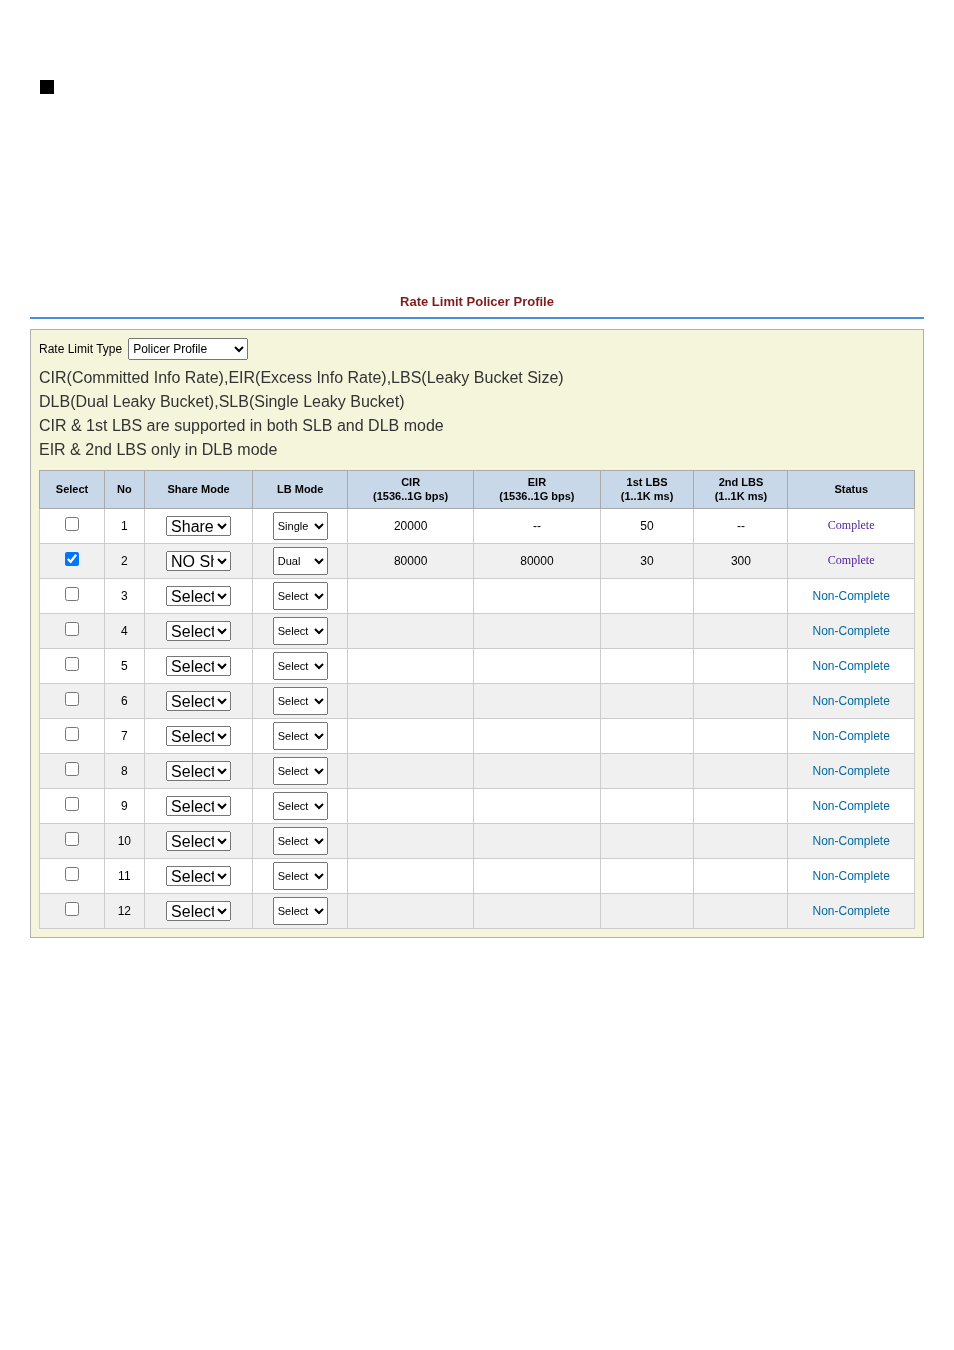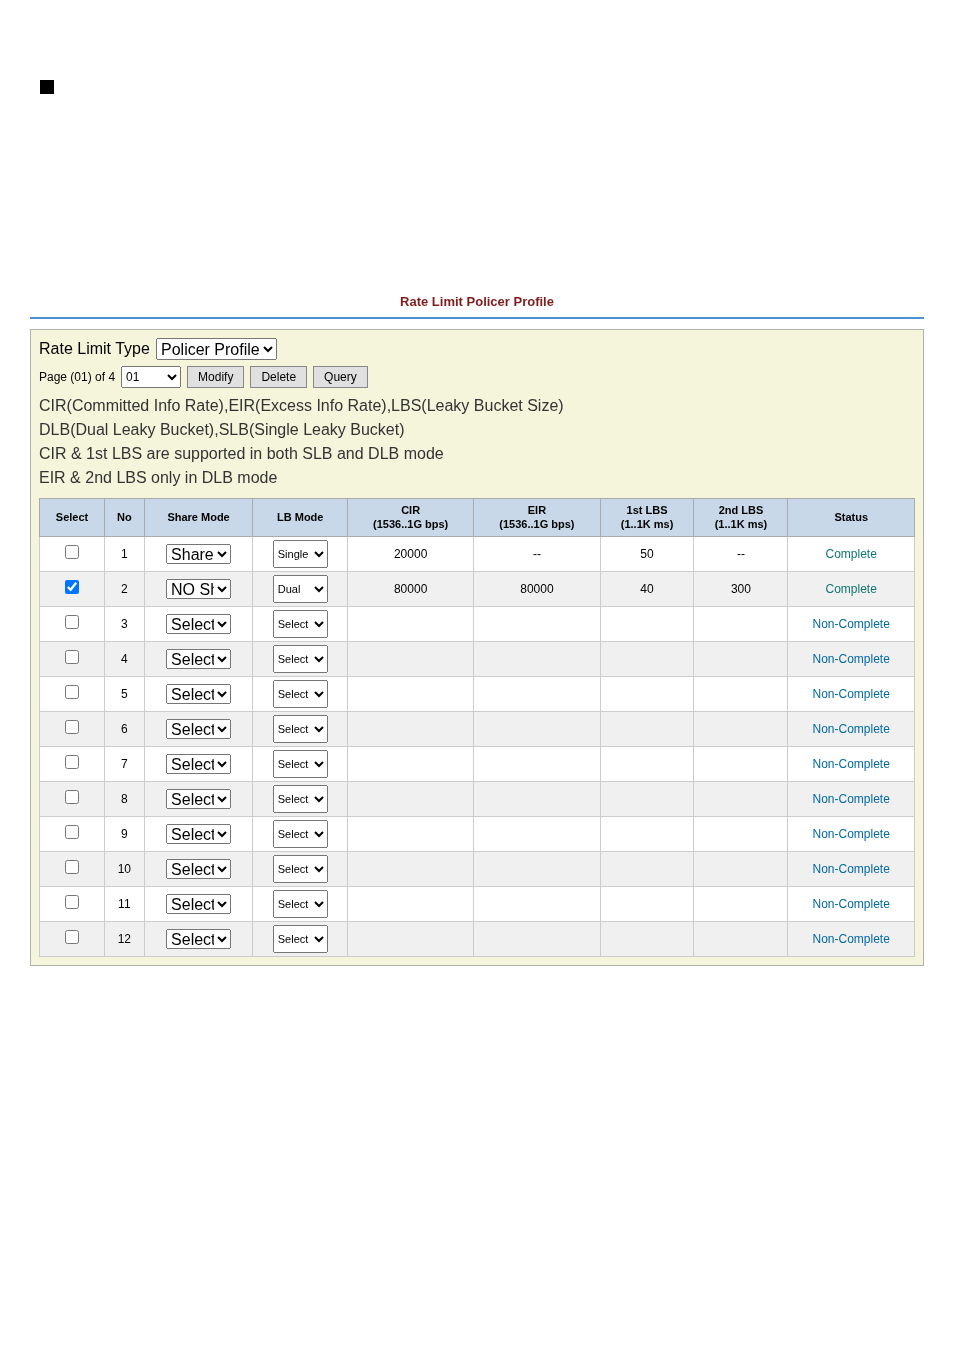--- a/index.html
+++ b/index.html
@@ -37,28 +37,27 @@
       background: #f5f5dc;
       padding: 8px;
     }
     .toolbar-row {
       display: flex;
       align-items: center;
       gap: 6px;
       margin-bottom: 6px;
     }
     .toolbar-label {
-      font-size: 16px;
+      font-size: 12px;
       white-space: nowrap;
     }
     .rate-limit-type-select {
       height: 22px;
-      font-size: 16px;
+      font-size: 12px;
       min-width: 120px;
-      text-align: center;
     }
     .page-row {
       display: flex;
       align-items: center;
       gap: 6px;
       margin-bottom: 6px;
     }
     .page-label {
       font-size: 12px;
       white-space: nowrap;
@@ -116,21 +115,22 @@
       height: 20px;
       font-size: 16px;
       width: 65px;
     }
     .lb-select {
       height: 28px;
       font-size: 11px;
       width: 55px;
     }
     .status-complete {
-      color: #0f766e;
+      color: #4c1d95;
+      font-family: Liberation Serif, serif;
     }
     .status-non-complete {
       color: #0369a1;
     }
     .th-multi {
       font-size: 10px;
       line-height: 1.3;
     }
   </style>
 </head>
@@ -145,32 +145,20 @@
 
   <div class="main-container">
 
     <div class="toolbar-row">
       <span class="toolbar-label">Rate Limit Type</span>
       <select class="rate-limit-type-select">
         <option>Policer Profile</option>
       </select>
     </div>
 
-    <div class="page-row">
-      <span class="page-label">Page (01) of 4</span>
-      <select class="page-select">
-        <option>01</option>
-        <option>02</option>
-        <option>03</option>
-        <option>04</option>
-      </select>
-      <button class="btn">Modify</button>
-      <button class="btn">Delete</button>
-      <button class="btn">Query</button>
-    </div>
 
     <div class="info-text">
       <span>CIR(Committed Info Rate),EIR(Excess Info Rate),LBS(Leaky Bucket Size)</span><br>
       <span>DLB(Dual Leaky Bucket),SLB(Single Leaky Bucket)</span><br>
       <span>CIR &amp; 1st LBS are supported in both SLB and DLB mode</span><br>
       <span>EIR &amp; 2nd LBS only in DLB mode</span>
     </div>
 
     <table class="data-table">
       <thead>
@@ -211,21 +199,21 @@
             <td>--</td>
             <td class="status-complete">Complete</td>
           </tr>
           <tr>
             <td><input type="checkbox" class="row-select-cb" checked="" style=""></td>
             <td>2</td>
             <td><select class="small-select"><option value="Select">Select</option><option value="Share">Share</option><option value="NO Share" selected="">NO Share</option></select></td>
             <td><select class="lb-select"><option value="Select">Select</option><option value="Single">Single</option><option value="Dual" selected="">Dual</option></select></td>
             <td>80000</td>
             <td>80000</td>
-            <td>40</td>
+            <td>30</td>
             <td>300</td>
             <td class="status-complete">Complete</td>
           </tr>
           <tr>
             <td><input type="checkbox" class="row-select-cb" style=""></td>
             <td>3</td>
             <td><select class="small-select"><option value="Select">Select</option><option value="Share">Share</option><option value="NO Share">NO Share</option></select></td>
             <td><select class="lb-select"><option value="Select">Select</option><option value="Single">Single</option><option value="Dual">Dual</option></select></td>
             <td></td>
             <td></td>

